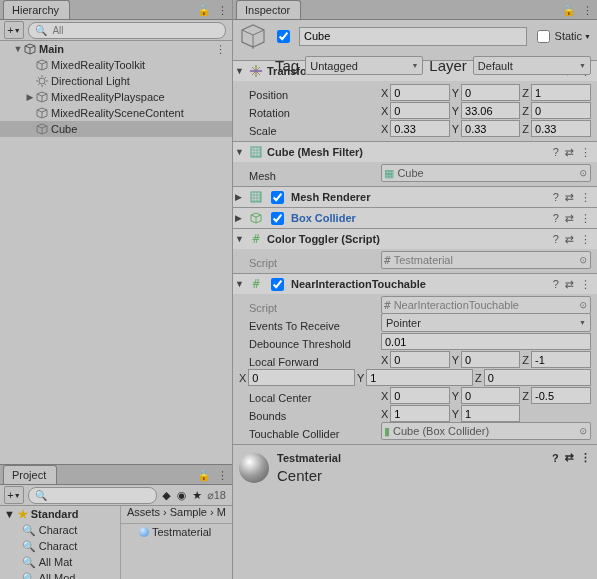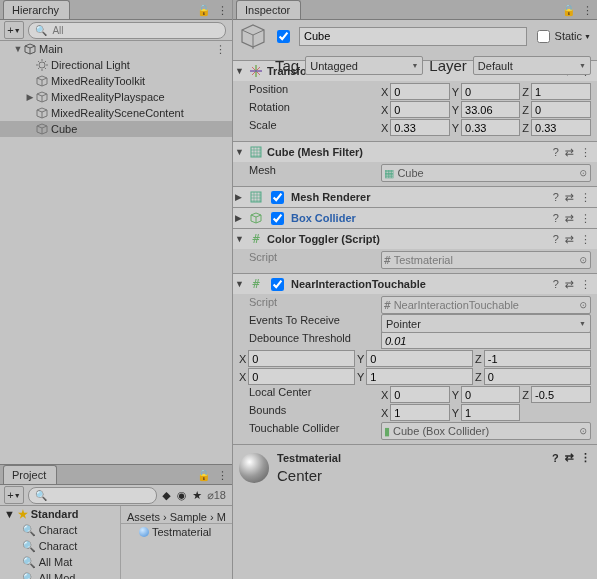--- a/index.html
+++ b/index.html
@@ -13,36 +13,36 @@
 .tab-icons span{cursor:pointer}
 .toolbar{height:20px;background:#c4c4c4;display:flex;align-items:center;padding:0 4px;border-bottom:1px solid #939393}
 .tb-btn{width:18px;height:16px;border:1px solid #8f8f8f;border-radius:2px;display:flex;align-items:center;justify-content:center;background:#c4c4c4;margin-right:2px}
 .search{flex:1;height:15px;border:1px solid #8f8f8f;border-radius:8px;background:#d6d6d6;margin:0 2px;padding:0 14px 0 6px;font-size:10px;display:flex;align-items:center;color:#6f6f6f;position:relative}
 .search input{border:none;background:transparent;width:100%;font-size:10px;outline:none}
 .tree{flex:1;background:#c4c4c4;overflow:auto}
 .tree-row{display:flex;align-items:center;height:16px;padding-left:4px}
 .tree-row.sel{background:#a9a9a9}
 .tree-row .fold{width:12px;text-align:center;color:#555;font-size:9px}
 .tree-row .name{padding-left:1px}
-.tree-row .name.bold{font-weight:normal}
+.tree-row .name.bold{font-weight:bold}
 .tree-row .row-spacer{flex:1}
 .tree-row .kebab{padding-right:6px;color:#555}
 .indent-2{padding-left:36px}
 .cube-ic{display:inline-block;width:12px;height:12px;margin-right:2px}
 .cube-ic svg{width:12px;height:12px}
 .hier-body{flex:1;display:flex;flex-direction:column;min-height:0}
 .project-panel{height:114px;border-top:1px solid #7a7a7a;display:flex;flex-direction:column;background:#c4c4c4}
 .proj-body{flex:1;display:flex;min-height:0}
 .proj-left{width:120px;border-right:1px solid #a0a0a0;overflow:hidden}
 .proj-right{flex:1;overflow:hidden}
 .proj-row{height:16px;display:flex;align-items:center;padding-left:4px;gap:3px}
 .proj-row.head{font-weight:bold}
 .star{color:#d9a500}
 .search-ic{color:#888}
-.crumb{height:17px;border-bottom:1px solid #a0a0a0;display:flex;align-items:flex-end;padding-left:6px;gap:3px}
+.crumb{height:17px;border-bottom:1px solid #a0a0a0;display:flex;align-items:flex-start;padding-left:6px;gap:3px}
 
 .insp-body{flex:1;overflow:auto}
 .insp-head{display:flex;align-items:center;height:38px;padding:2px 6px 0 6px;gap:6px;border-bottom:none;flex-wrap:wrap}
 .go-row{display:flex;align-items:center;gap:6px;width:100%}
 .big-cube{width:28px;height:28px}
 .chk{width:13px;height:13px}
 .name-field{flex:1;height:17px;border:1px solid #8f8f8f;background:#d4d4d4;padding:0 4px;font-size:11px}
 .static{display:flex;align-items:center;gap:2px;font-size:11px}
 .tag-row{display:flex;align-items:center;gap:6px;width:100%;padding-bottom:3px}
 .lbl{font-size:15px}
@@ -50,21 +50,21 @@
 .dd::after{content:"▼";position:absolute;right:4px;font-size:7px;color:#555}
 .comp{border-top:1px solid #919191}
 .comp-head{height:20px;background:#d1d1d1;display:flex;align-items:center;padding:0 6px 0 2px;gap:4px}
 .comp-head .fold{width:10px;font-size:9px;color:#444}
 .comp-head .ic{width:14px;height:14px;display:flex;align-items:center;justify-content:center}
 .comp-head .title{flex:1;font-weight:bold;font-size:11px}
 .comp-head .title.link{color:#2a5faa;font-weight:bold}
 .comp-head .acts{display:flex;gap:6px;color:#555;font-size:11px}
 .comp-head .acts span{cursor:pointer}
 .comp-body{background:#c4c4c4;padding:2px 6px 4px 6px}
-.prop{display:flex;align-items:flex-start;height:18px;gap:4px}
+.prop{display:flex;align-items:flex-end;height:18px;gap:4px}
 .prop .plbl{width:128px;padding-left:10px;font-size:11px}
 .vec{display:flex;gap:2px;flex:1}
 .vec .axis{display:flex;align-items:center;gap:2px;flex:1}
 .vec .axis .al{font-size:11px}
 .numf{flex:1;height:15px;border:1px solid #8f8f8f;background:#d4d4d4;font-size:11px;padding:0 3px;min-width:0;width:100%}
 .objf{flex:1;height:16px;border:1px solid #8f8f8f;background:#cfcfcf;display:flex;align-items:center;padding:0 2px;border-radius:2px;gap:3px;position:relative;color:#555}
 .objf.grey{color:#7a7a7a}
 .objf .dot{position:absolute;right:3px;font-size:9px;color:#666}
 .mat{display:flex;align-items:center;padding:6px;gap:8px;border-top:1px solid #919191}
 .sphere{width:30px;height:30px;border-radius:50%;background:radial-gradient(circle at 35% 30%,#fff,#999 50%,#555)}
@@ -108,34 +108,34 @@
                 <path d="M1 3l5 2 5-2M6 5v6" stroke="#555" fill="none"></path>
               </svg>
             </span>
           <span class="name bold">Main</span>
           <span class="row-spacer"></span>
           <span class="kebab">⋮</span>
         </div>
         <div class="tree-row indent-2">
             <span class="cube-ic">
               <svg viewBox="0 0 12 12">
-                <circle cx="6" cy="6" r="3" fill="none" stroke="#777"></circle>
-                <path d="M6 0v2M6 10v2M0 6h2M10 6h2M2 2l1.4 1.4M8.6 8.6L10 10M2 10l1.4-1.4M8.6 3.4L10 2" stroke="#777"></path>
-              </svg>
-            </span>
-            <span class="name">Directional Light</span>
+                <path d="M1 3l5-2 5 2v6l-5 2-5-2z" fill="none" stroke="#777"></path>
+                <path d="M1 3l5 2 5-2M6 5v6" stroke="#777" fill="none"></path>
+              </svg>
+            </span>
+            <span class="name">MixedRealityToolkit</span>
           </div>
         <div class="tree-row indent-2">
             <span class="cube-ic">
               <svg viewBox="0 0 12 12">
-                <path d="M1 3l5-2 5 2v6l-5 2-5-2z" fill="none" stroke="#777"></path>
-                <path d="M1 3l5 2 5-2M6 5v6" stroke="#777" fill="none"></path>
-              </svg>
-            </span>
-            <span class="name">MixedRealityToolkit</span>
+                <circle cx="6" cy="6" r="3" fill="none" stroke="#777"></circle>
+                <path d="M6 0v2M6 10v2M0 6h2M10 6h2M2 2l1.4 1.4M8.6 8.6L10 10M2 10l1.4-1.4M8.6 3.4L10 2" stroke="#777"></path>
+              </svg>
+            </span>
+            <span class="name">Directional Light</span>
           </div>
         <div class="tree-row" style="padding-left:24px">
             <span class="fold">▶</span>
             <span class="cube-ic">
               <svg viewBox="0 0 12 12">
                 <path d="M1 3l5-2 5 2v6l-5 2-5-2z" fill="none" stroke="#777"></path>
                 <path d="M1 3l5 2 5-2M6 5v6" stroke="#777" fill="none"></path>
               </svg>
             </span>
             <span class="name">MixedRealityPlayspace</span>
@@ -448,23 +448,24 @@
               </div>
             </div>
           <div class="prop">
               <span class="plbl">Events To Receive</span>
               <div class="dd">
                 <span>Pointer</span>
               </div>
             </div>
           <div class="prop">
               <span class="plbl">Debounce Threshold</span>
-              <input class="numf" style="flex: 1 1 0%; font-style: italic;" value="0.01">
-            </div>
-          <div class="prop">
+              <input class="numf" style="flex: 1 1 0%;" value="0.01">
+            </div>
+          <div class="prop">
+              <span class="plbl">Local Forward</span>
               <div class="vec">
                 <div class="axis">
                   <span class="al">X</span>
                   <input class="numf" value="0" style="">
                 </div>
                 <div class="axis">
                   <span class="al">Y</span>
                   <input class="numf" value="0" style="">
                 </div>
                 <div class="axis">

